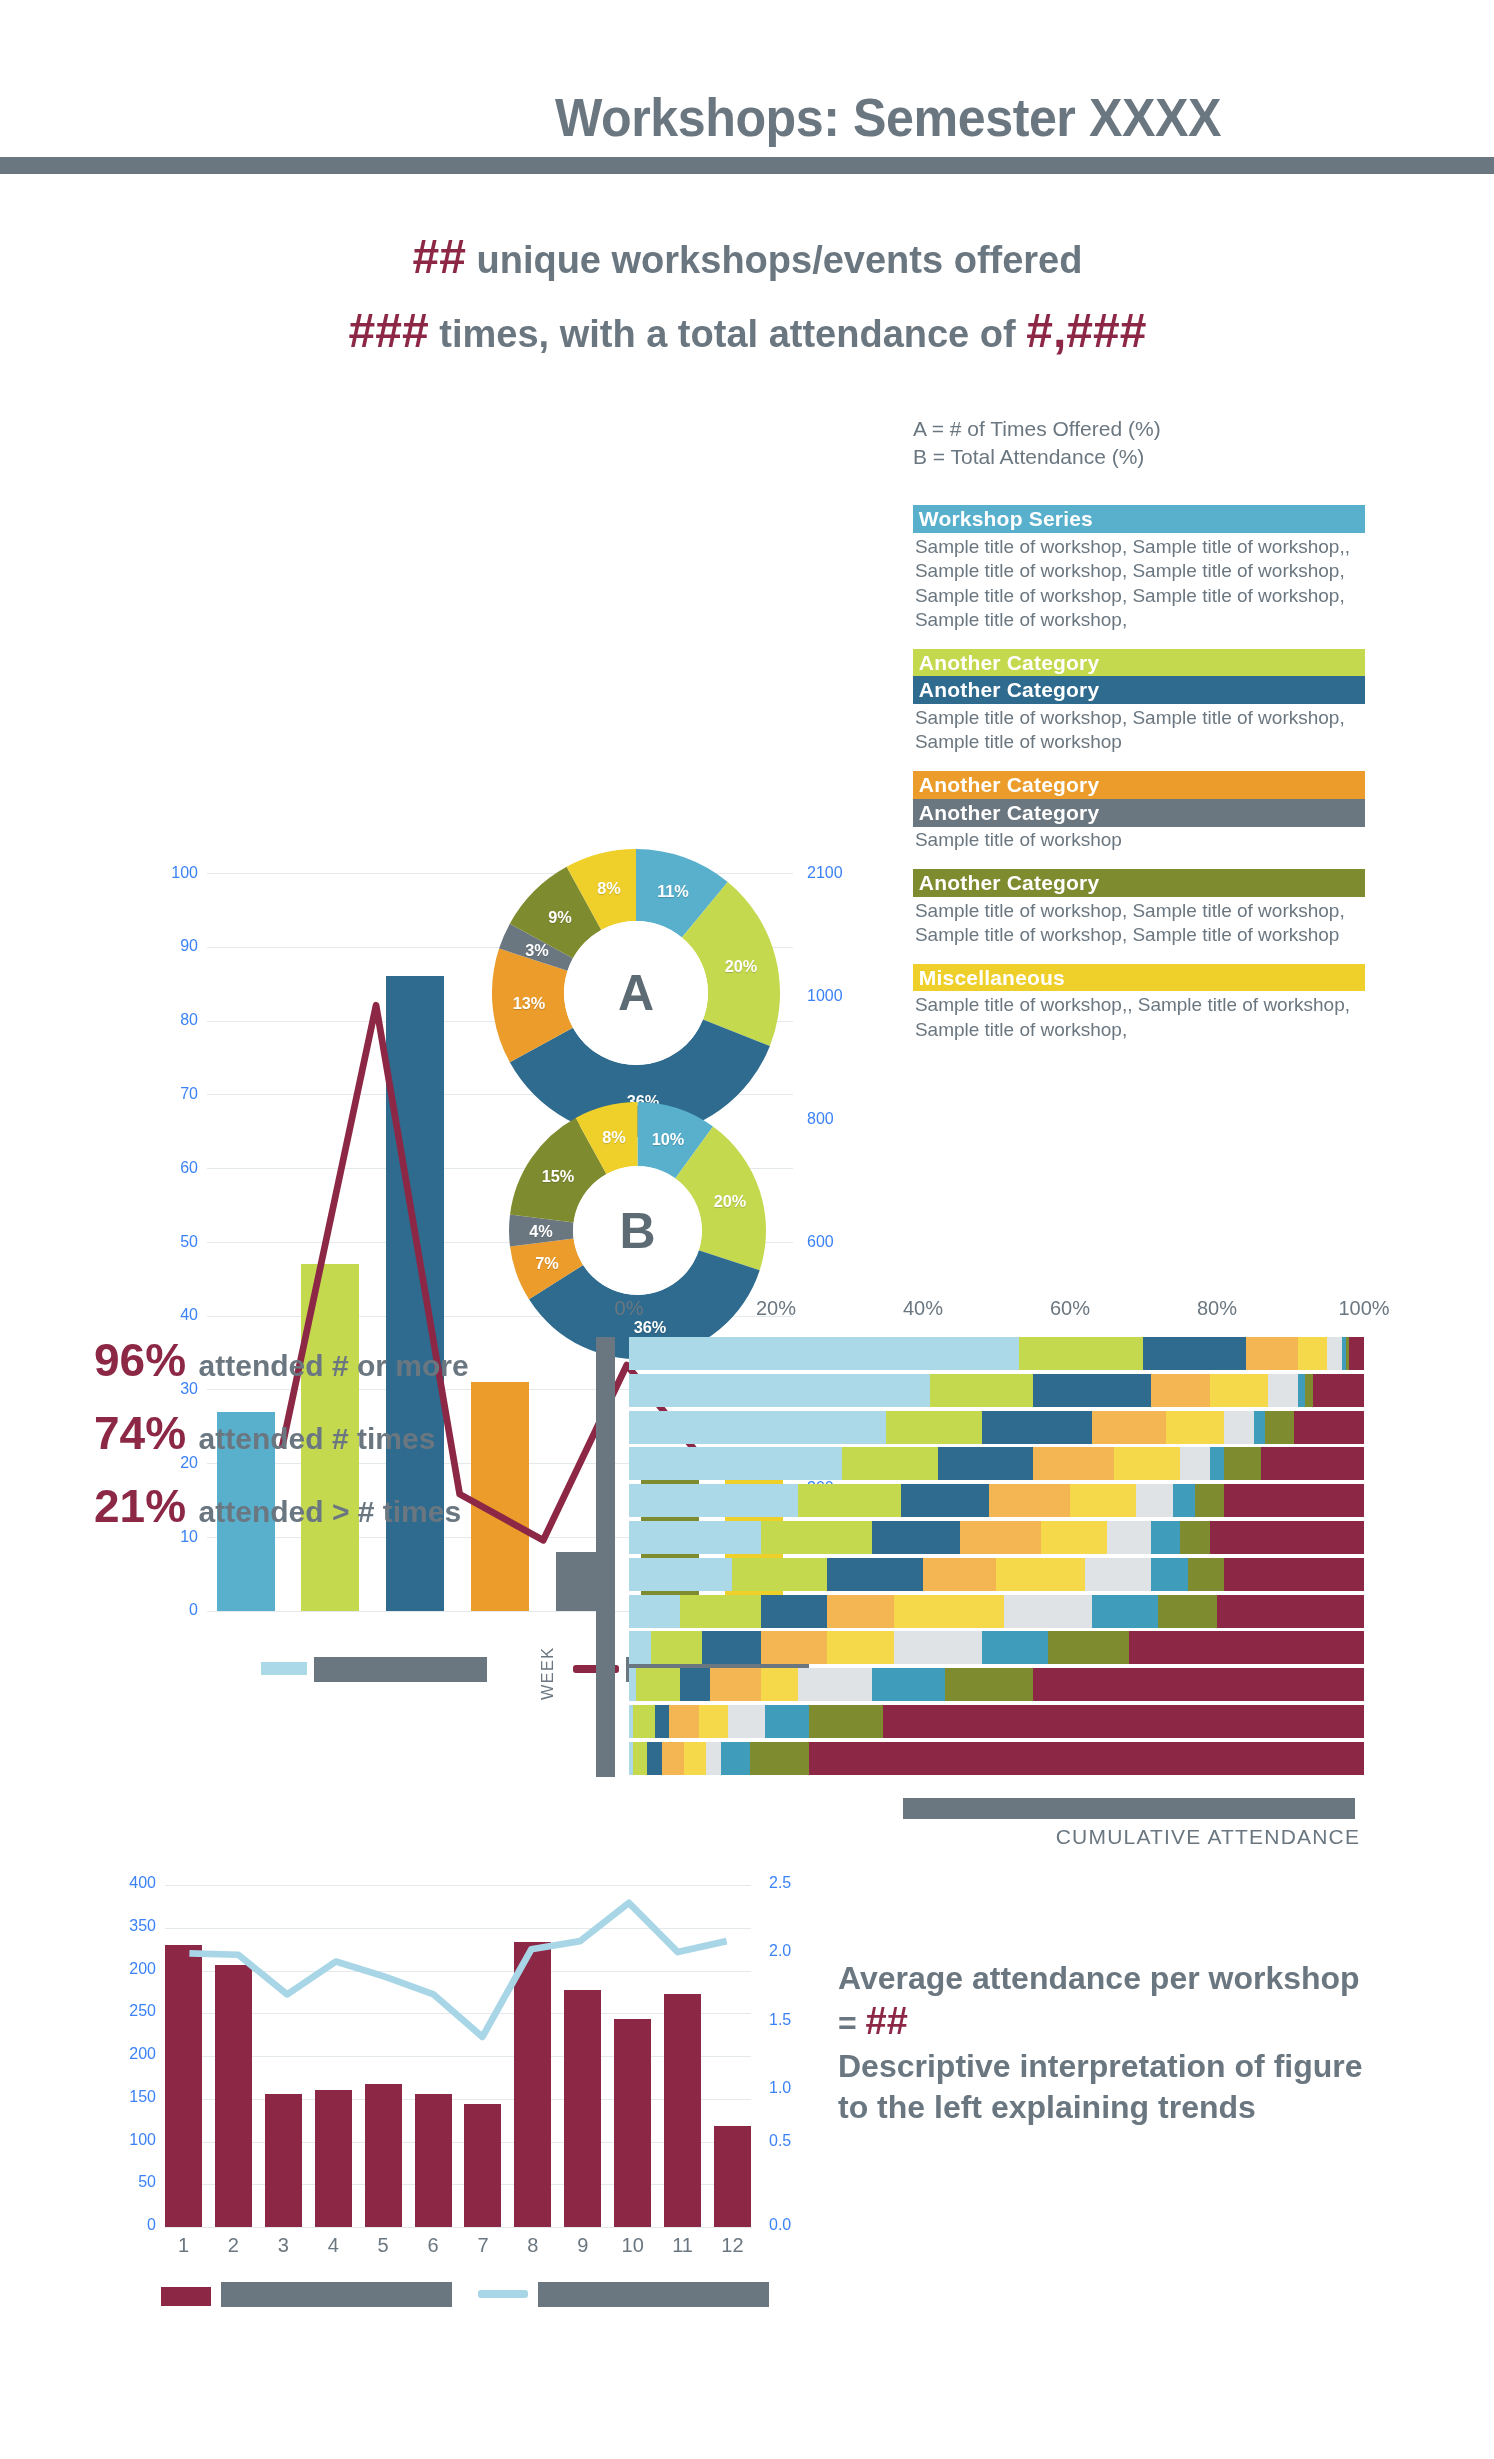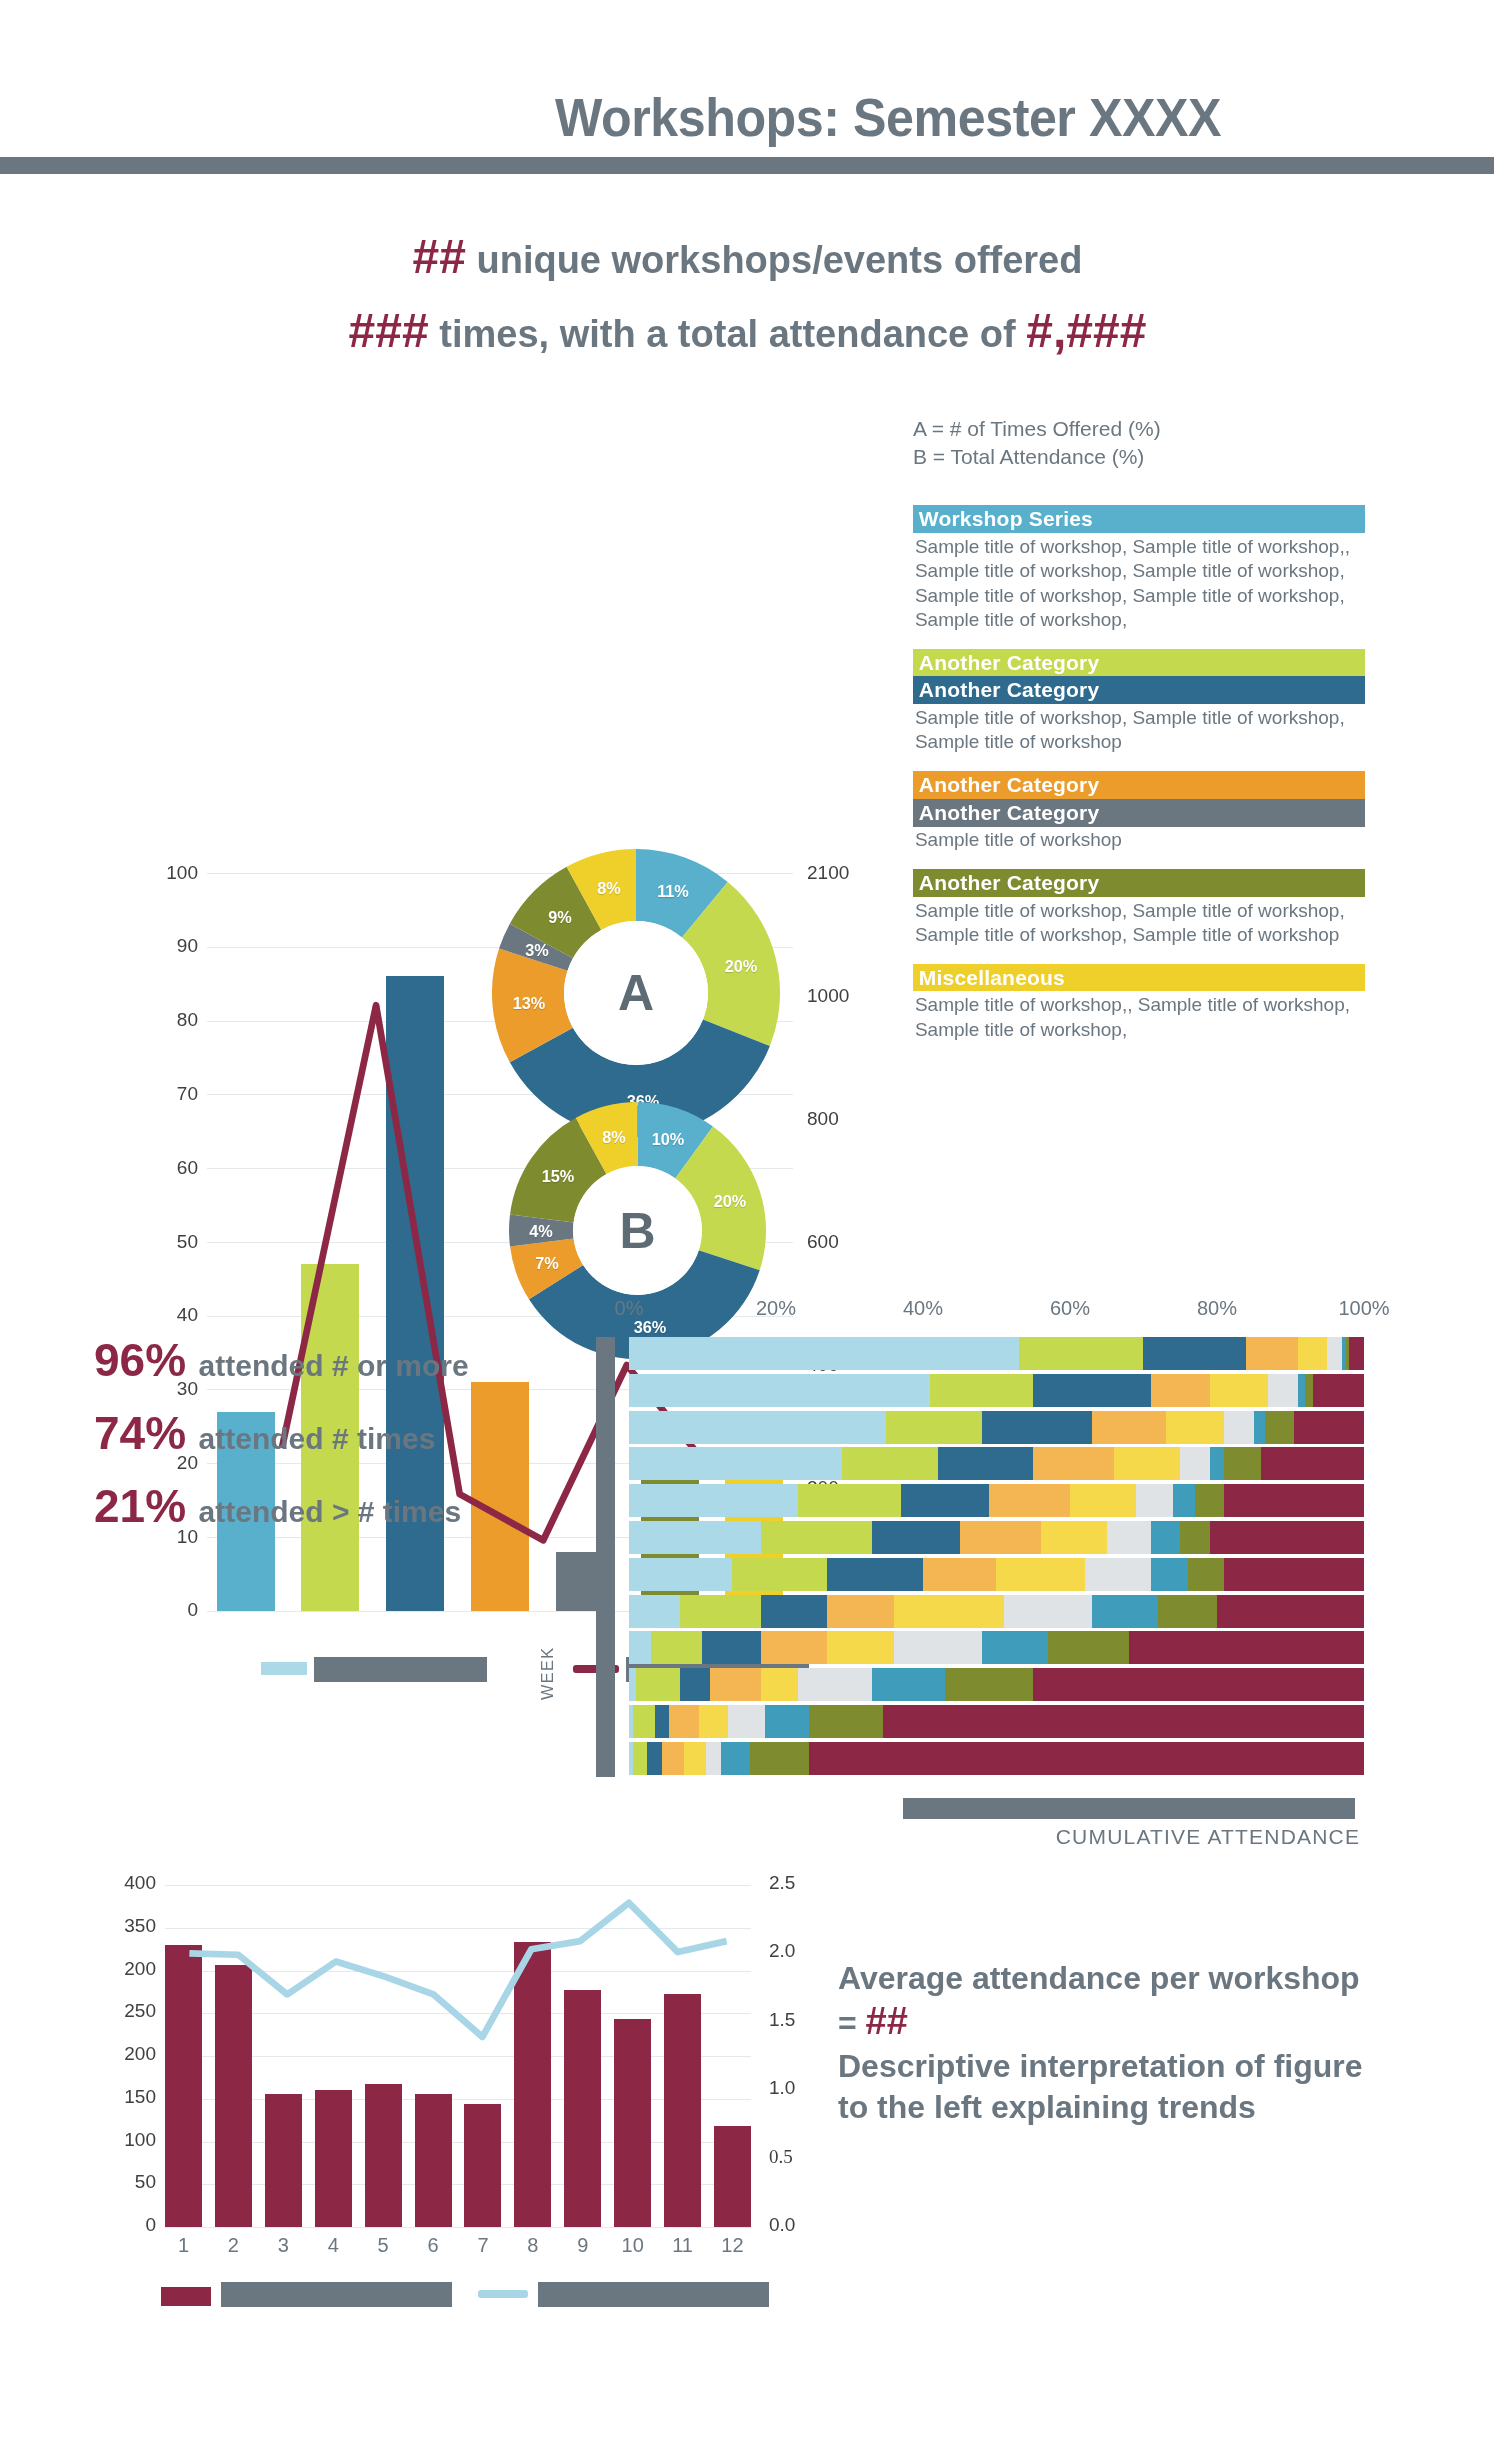--- a/index.html
+++ b/index.html
@@ -51,21 +51,21 @@
   
   #top-chart { position: absolute; left: 0px; top: 423px; width: 1495px; height: 855px; }
 
   #tc-ylabels-left {
     position: absolute; left: 144px; top: 442px; width: 54px; height: 749px;
   }
   #tc-ylabels-right {
     position: absolute; left: 807px; top: 442px; width: 77px; height: 749px;
   }
   .tick {
-    position: absolute; font-size: 19px; color: #404040; white-space: nowrap;
+    position: absolute; font-size: 16px; color: #3b82f6; white-space: nowrap;
   }
   .tick-left { right: 0; text-align: right; transform: translateY(-50%); }
   .tick-right { left: 0; text-align: left; transform: translateY(-50%); }
 
   #tc-plot {
     position: absolute; left: 207px; top: 450px; width: 586px; height: 738px;
   }
   .gridline { position: absolute; left: 0; width: 100%; height: 1px; background: #e4e9ec; }
   #tc-bars {
     position: absolute; left: 0; bottom: 0; width: 100%; height: 100%;
@@ -473,21 +473,21 @@
       <div class="tick tick-left" style="top: 257px;">100</div>
       <div class="tick tick-left" style="top: 214px;">150</div>
       <div class="tick tick-left" style="top: 171px;">200</div>
       <div class="tick tick-left" style="top: 128px;">250</div>
       <div class="tick tick-left" style="top: 86px;">200</div>
       <div class="tick tick-left" style="top: 43px;">350</div>
       <div class="tick tick-left" style="top: 0px;">400</div>
     </div>
   <div id="bot-ylabels-right">
       <div class="tick tick-right" style="top: 342px;">0.0</div>
-      <div class="tick tick-right" style="top: 274px; font-family: Liberation Serif, serif;">0.5</div>
+      <div class="tick tick-right" style="top: 258px;">0.5</div>
       <div class="tick tick-right" style="top: 205px;">1.0</div>
       <div class="tick tick-right" style="top: 137px;">1.5</div>
       <div class="tick tick-right" style="top: 68px;">2.0</div>
       <div class="tick tick-right" style="top: 0px;">2.5</div>
     </div>
   <div id="bot-plot">
     <div id="bot-grid">
         <div class="gridline" style="top: 342px;"></div>
         <div class="gridline" style="top: 299px;"></div>
         <div class="gridline" style="top: 257px;"></div>

